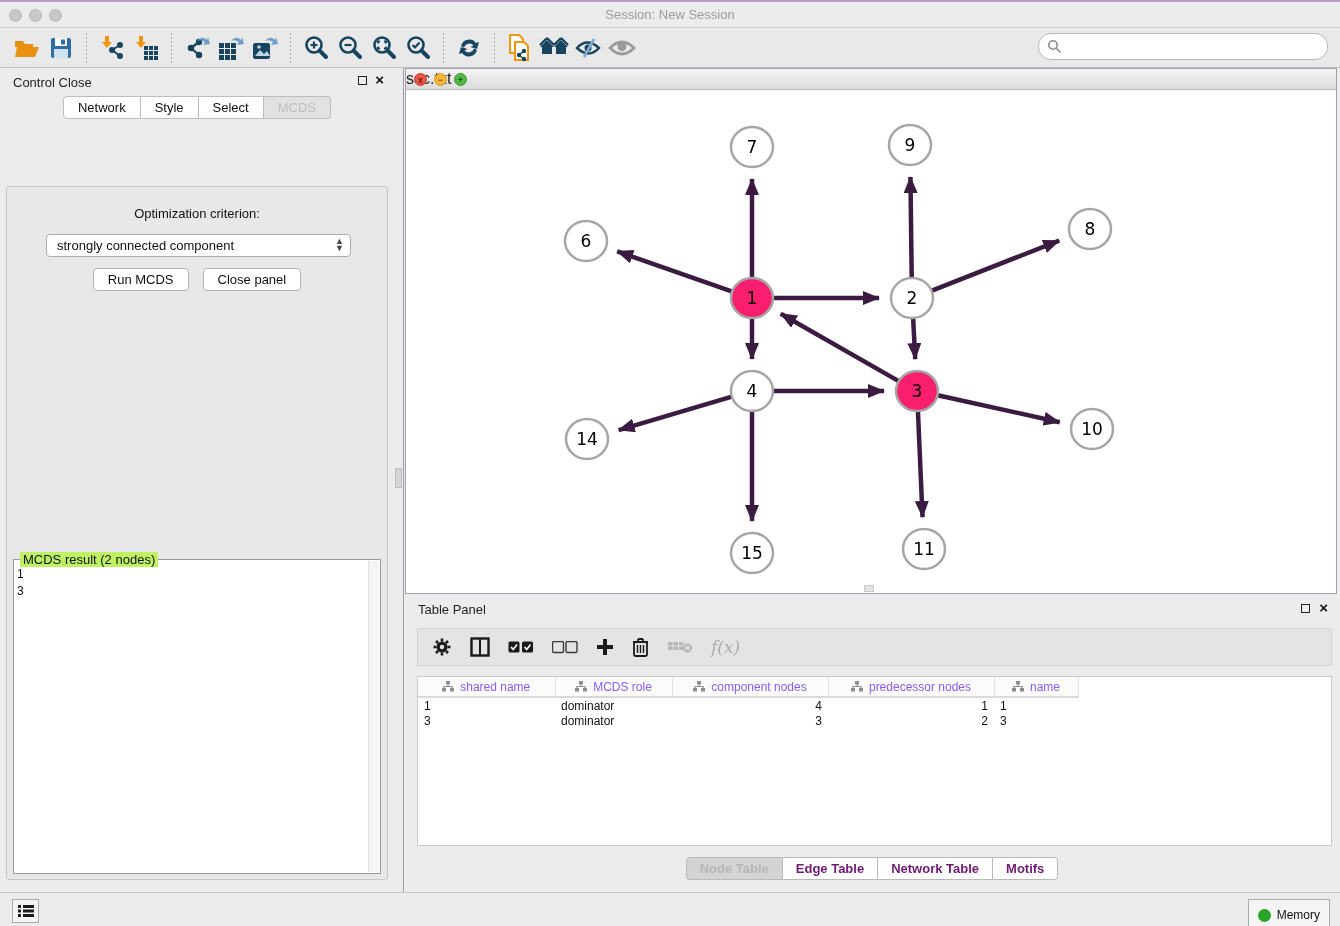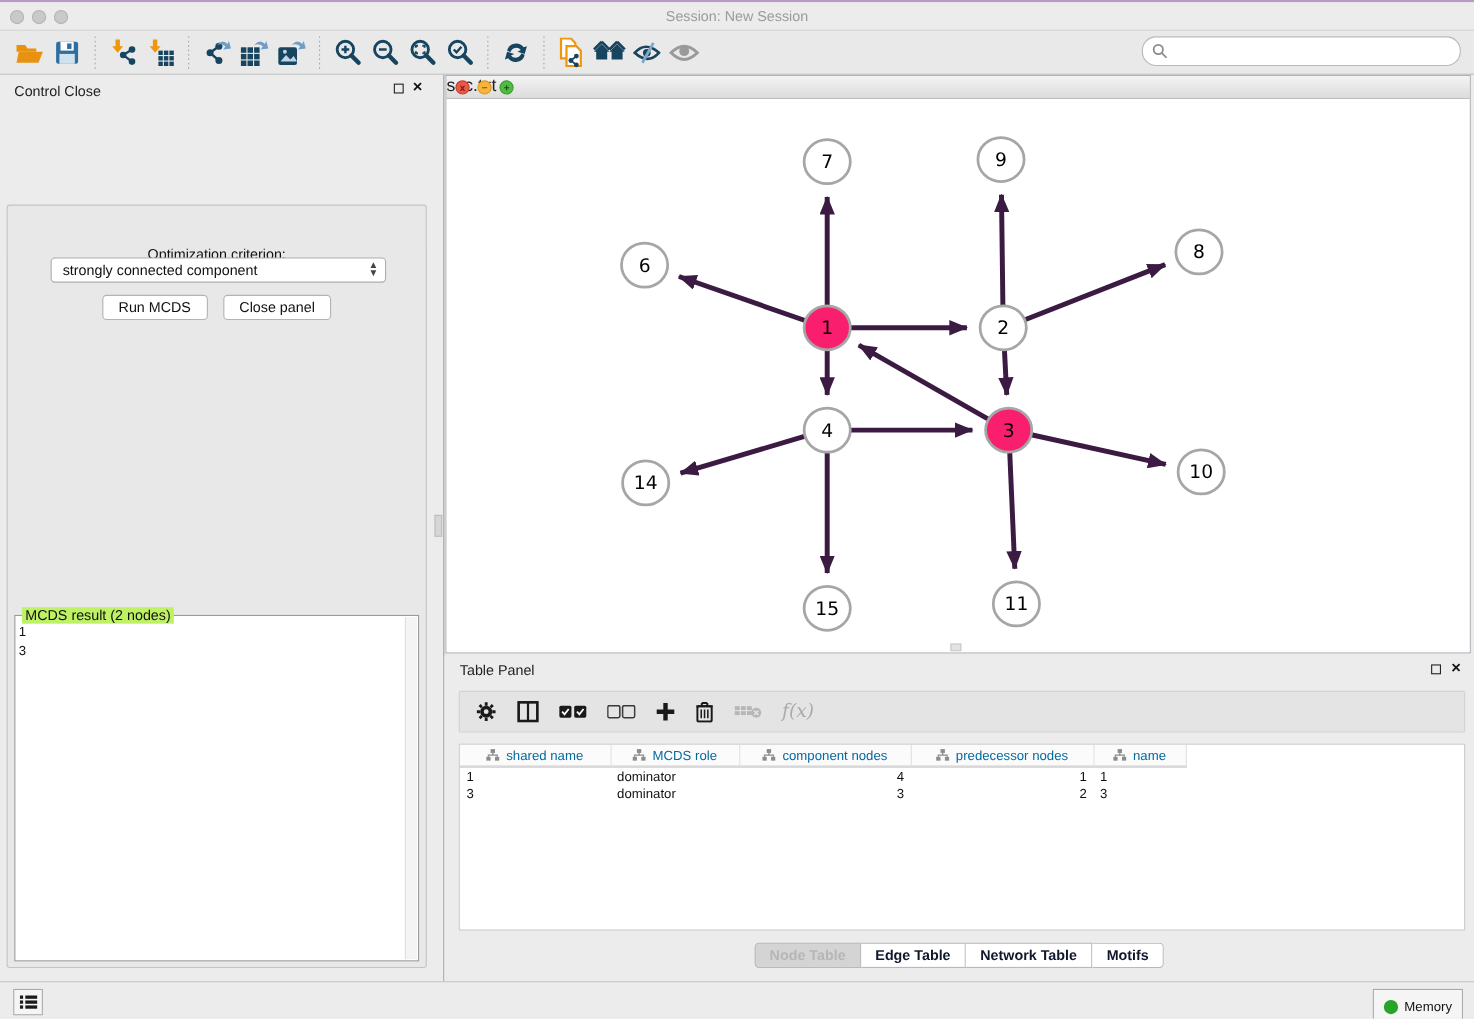--- a/index.html
+++ b/index.html
@@ -36,21 +36,21 @@
   .float-ic { width:9px; height:9px; border:1.5px solid #222; display:inline-block; }
   .close-ic { font-size:15px; font-weight:900; color:#111; line-height:12px; }
   .cp-tabs { display:flex; justify-content:center; position:relative; z-index:2; }
   .cp-tab { font-size:13px; padding:3px 14px; background:#FFF; border:1px solid #BDBDBD;
     border-left:none; color:#111; }
   .cp-tab:first-child { border-left:1px solid #BDBDBD; border-radius:4px 0 0 4px; }
   .cp-tab:last-child { border-radius:0 4px 4px 0; }
   .cp-tab.active { background:#E2E2E2; color:#BFBFBF; }
   .cp-content { position:absolute; left:6px; right:6px; top:118px; bottom:12px;
     background:#E8E8E8; border:1px solid #C4C4C4; border-radius:3px; }
-  .opt-label { text-align:center; margin-top:36px; font-size:13px; color:#111; }
+  .opt-label { text-align:center; margin-top:19px; font-size:13px; color:#111; }
   .dropdown { position:absolute; left:39px; right:36px; top:47px; height:23px;
     background:#FFF; border:1px solid #ADADAD; border-radius:4px;
     display:flex; align-items:center; font-size:13px; padding-left:10px; color:#111; }
   .dd-stepper { position:absolute; right:6px; top:3px; display:flex; flex-direction:column; line-height:7px; color:#444; font-size:9px; }
   .cp-buttons { position:absolute; top:81px; left:0; right:0; display:flex; justify-content:center; gap:14px; }
   .btn { background:#FFF; border:1px solid #B3B3B3; border-radius:4px; font-size:13px;
     padding:3px 14px; color:#111; }
   .result-fieldset { position:absolute; left:6px; right:6px; top:372px; bottom:5px;
     border:1px solid #9A9A9A; background:#FFF; }
   .result-legend { position:absolute; top:-8px; left:6px; background:#bef264; padding:0 3px;
@@ -86,28 +86,28 @@
   .tp-btns { position:absolute; right:12px; top:6px; display:flex; gap:9px; align-items:center; }
   .tp-toolbar { position:absolute; left:13px; right:8px; top:32px; height:38px;
     background:#E4E4E4; border:1px solid #D2D2D2; border-radius:2px;
     display:flex; align-items:center; gap:18px; padding-left:14px; }
   .tt-ic { display:flex; align-items:center; justify-content:center; }
   .fx-label { font-family:"DejaVu Serif", serif; font-style:italic; font-size:17px; color:#ABABAB; }
   .tp-table { position:absolute; left:13px; right:8px; top:80px; bottom:46px;
     background:#FFF; border:1px solid #C9C9C9; overflow:hidden; }
   table { border-collapse:collapse; font-size:12px; }
   thead th { font-weight:normal; background:#FBFBFB; border-bottom:2px solid #D9D9D9;
-    border-right:1px solid #E2E2E2; height:20px; padding:0 4px; color:#0369a1; }
+    border-right:1px solid #E2E2E2; height:20px; padding:0 4px; color:#8b5cf6; }
   thead th .hcell { display:flex; align-items:center; justify-content:center; gap:6px; }
   tbody td { height:16px; padding:0 6px; color:#111; }
   td.al { text-align:left; } td.ar { text-align:right; }
   .c0 { width:137px; } .c1 { width:117px;margin-left:48px; } .c2 { width:156px; } .c3 { width:166px; } .c4 { width:84px; }
   .tp-tabs { position:absolute; left:0; right:0; bottom:12px; display:flex; justify-content:center; }
   .tp-tab { font-size:13px; font-weight:bold; padding:3px 13px; background:#FFF;
-    border:1px solid #B9B9B9; border-left:none; color:#0f172a; }
+    border:1px solid #B9B9B9; border-left:none; color:#701a75; }
   .tp-tab:first-child { border-left:1px solid #B9B9B9; border-radius:4px 0 0 4px; }
   .tp-tab:last-child { border-radius:0 4px 4px 0; }
   .tp-tab.active { background:#D4D4D4; color:#B6B6B6; }
   
   .statusbar { position:absolute; left:0; top:890px; width:1340px; height:36px;
     background:#ECECEC; border-top:1px solid #C6C6C6; }
   .sb-left { position:absolute; left:12px; top:6px; width:27px; height:24px;
     background:#F5F5F5; border:1px solid #ABABAB; display:flex; align-items:center; justify-content:center; }
   .sb-mem { position:absolute; right:10px; top:6px; height:24px;
     background:#F5F5F5; border:1px solid #ABABAB; display:flex; align-items:center;
@@ -278,20 +278,26 @@
 </div>
 
 <div class="control-panel">
   <div class="panel-head">
     <span class="panel-title">Control Close</span>
     <span class="panel-btns">
       <span class="float-ic"></span>
       <span class="close-ic">×</span>
     </span>
   </div>
+  <div class="cp-tabs">
+      <div class="cp-tab">Network</div>
+      <div class="cp-tab">Style</div>
+      <div class="cp-tab">Select</div>
+      <div class="cp-tab active">MCDS</div>
+    </div>
   <div class="cp-content">
     <div class="opt-label">Optimization criterion:</div>
     <div class="dropdown">
       <span>strongly connected component</span>
       <span class="dd-stepper">
           <span>▲</span>
           <span>▼</span>
         </span>
     </div>
     <div class="cp-buttons">

